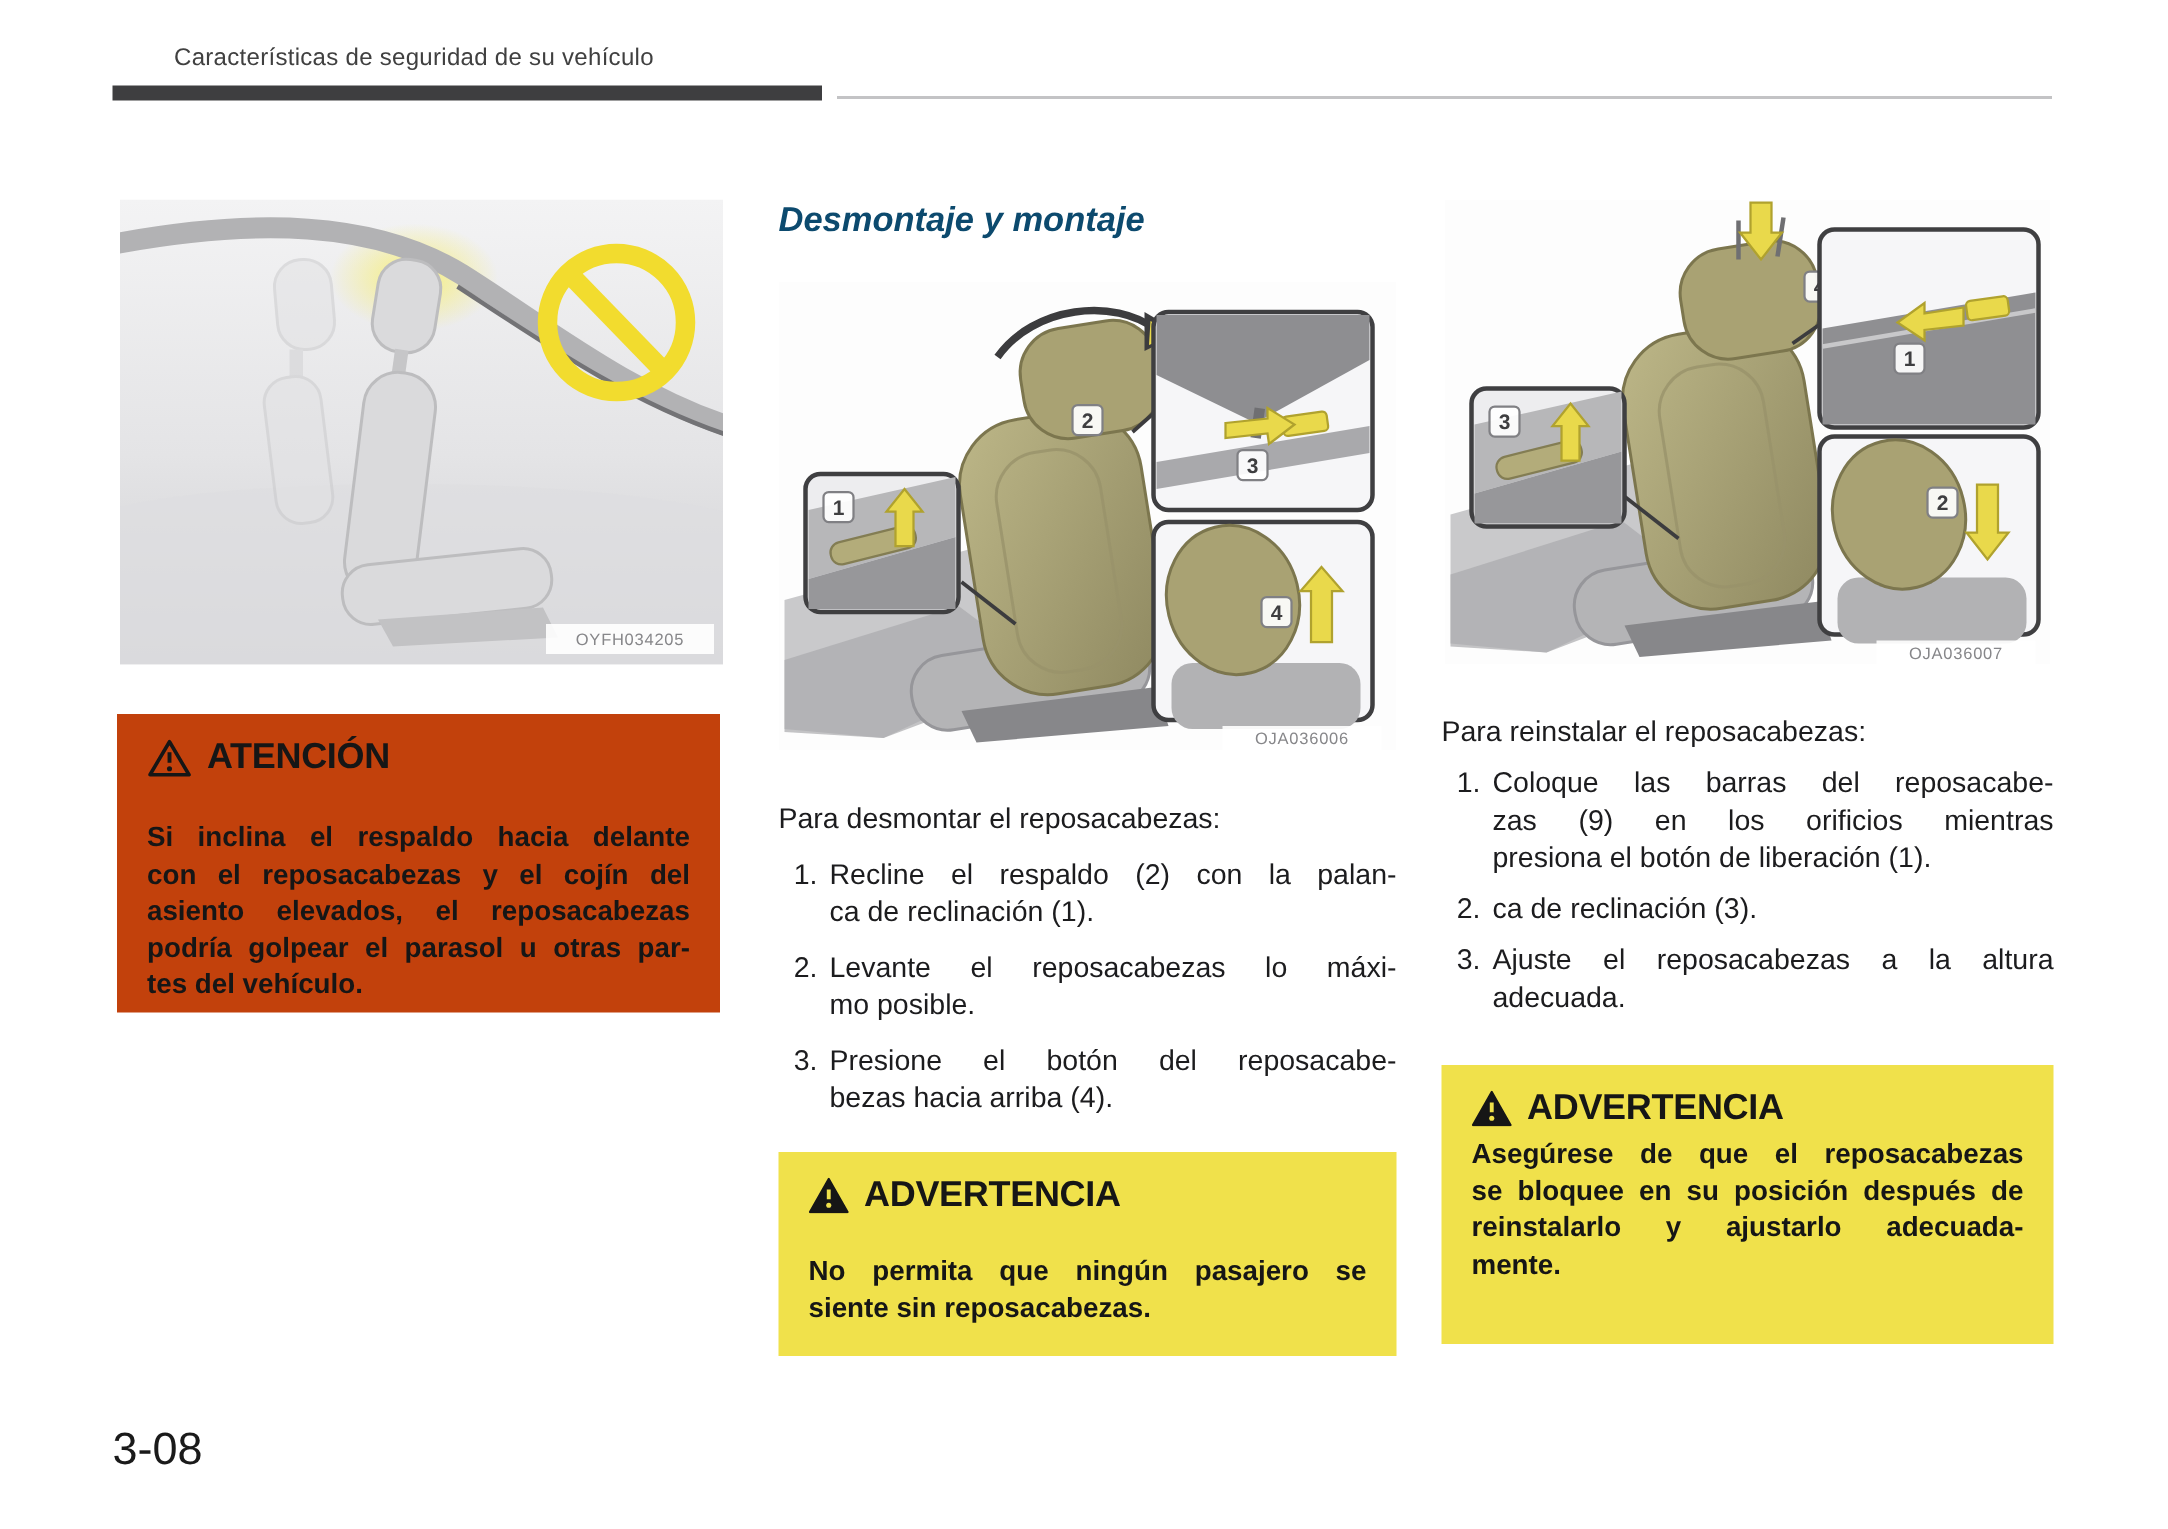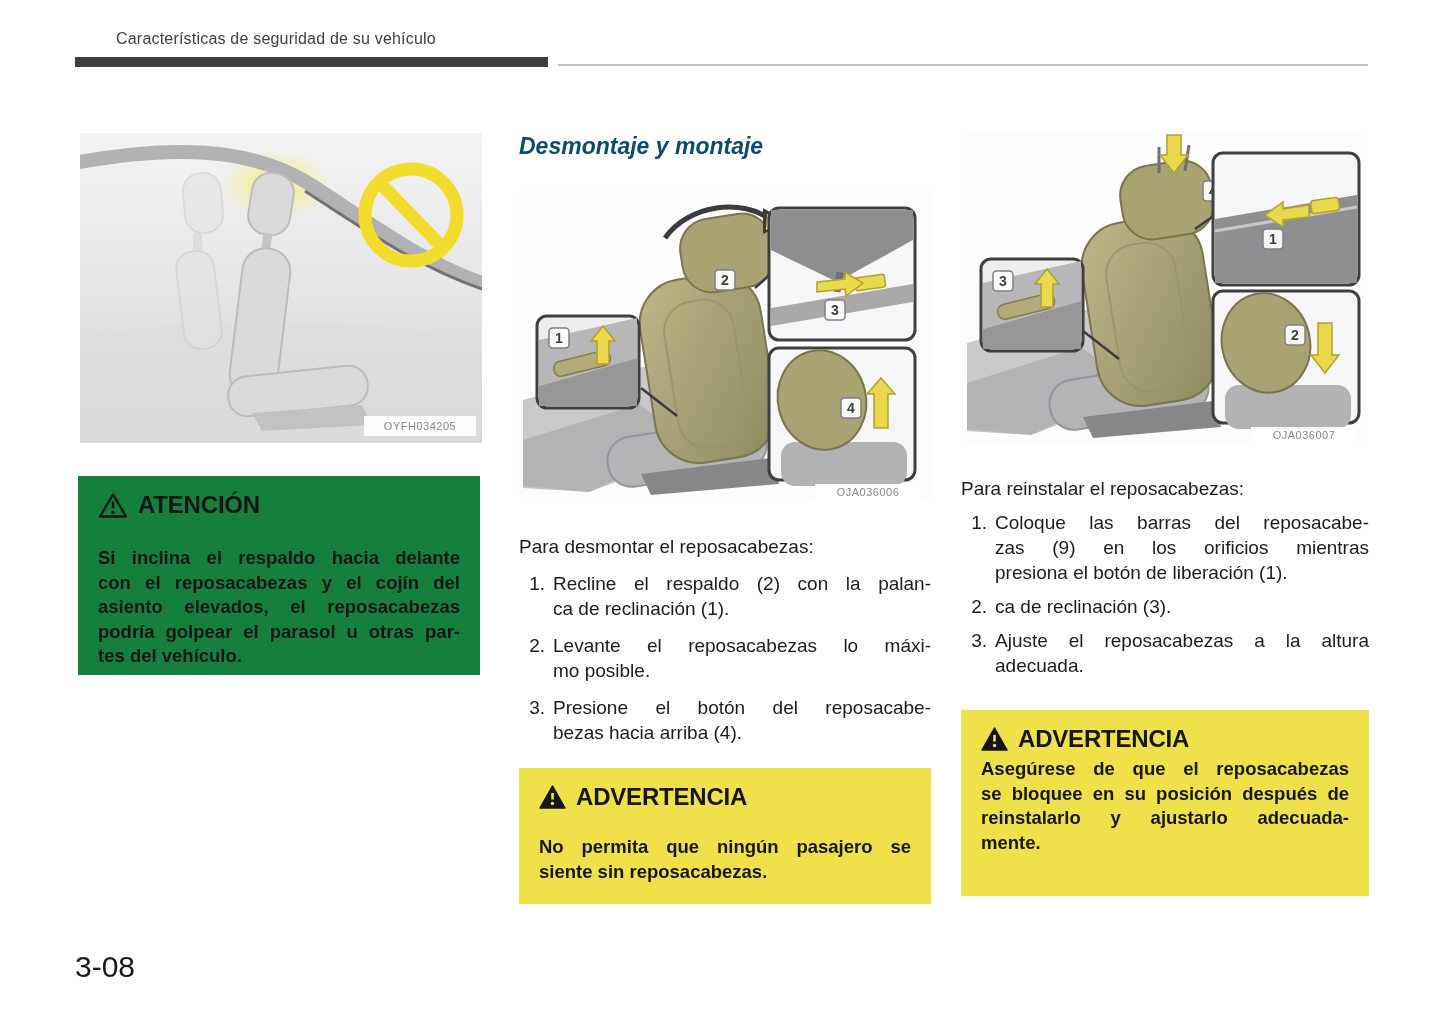--- a/index.html
+++ b/index.html
@@ -28,21 +28,21 @@
   .intro{white-space:nowrap;}
   .step{display:flex;margin-top:12px;}
   .step:first-of-type{margin-top:0;}
   #right-text .step{margin-top:9px;}
   .step-num{flex:none;width:26px;text-align:right;}
   .step-body{flex:1;margin-left:8px;}
   .jline{text-align:justify;text-align-last:justify;}
 
   
   .note-box{box-sizing:border-box;padding:15px 20px;}
-  #attention-box{left:78px;top:476px;width:402px;height:199px;background:#15803d;}
+  #attention-box{left:78px;top:476px;width:402px;height:199px;background:#c2410c;}
   #mid-warning{left:519px;top:768px;width:412px;height:136px;background:#f0e14b;}
   #right-warning{left:961px;top:710px;width:408px;height:186px;background:#f0e14b;}
   .note-title{display:flex;align-items:center;gap:10px;font-size:24px;font-weight:bold;color:#161616;letter-spacing:-.2px;}
   .note-body{margin-top:4px;font-size:18.5px;font-weight:bold;line-height:24.5px;color:#161616;}
   #attention-box .note-body{margin-top:27px;}
   #mid-warning .note-body{margin-top:24px;}
 
   .page-num{left:75px;top:950px;font-size:30px;color:#1a1a1a;}
 </style>
 </head>

